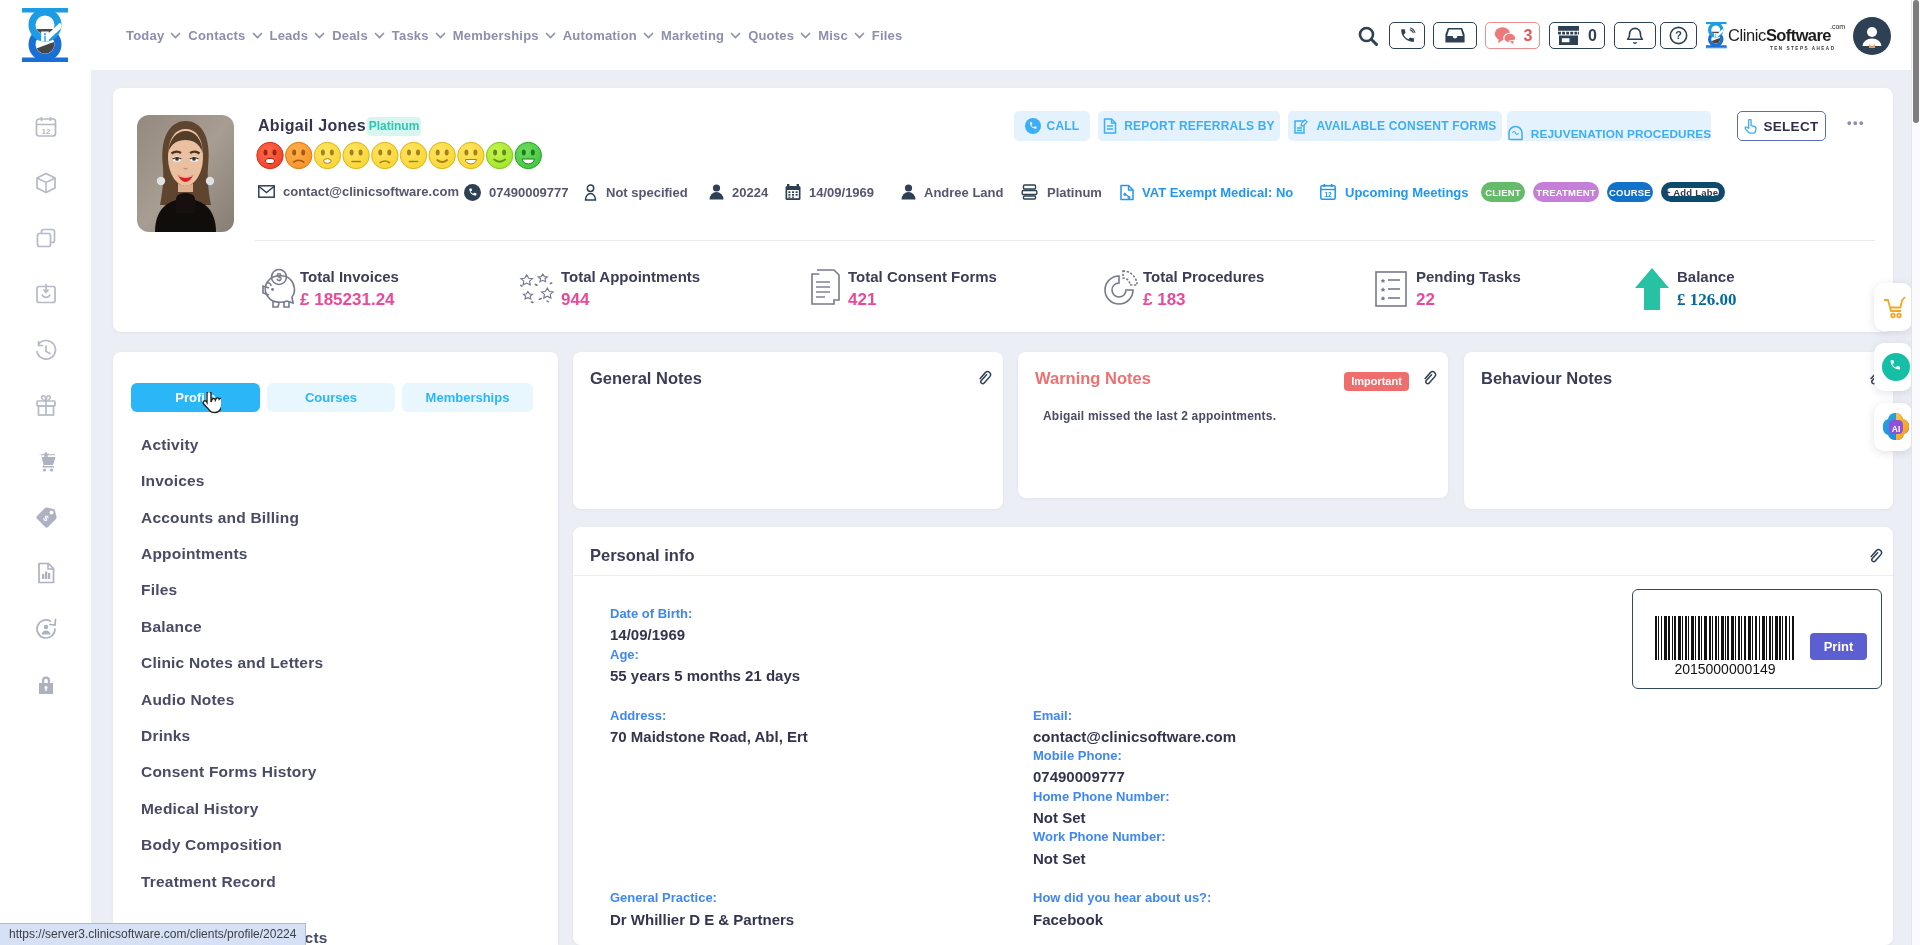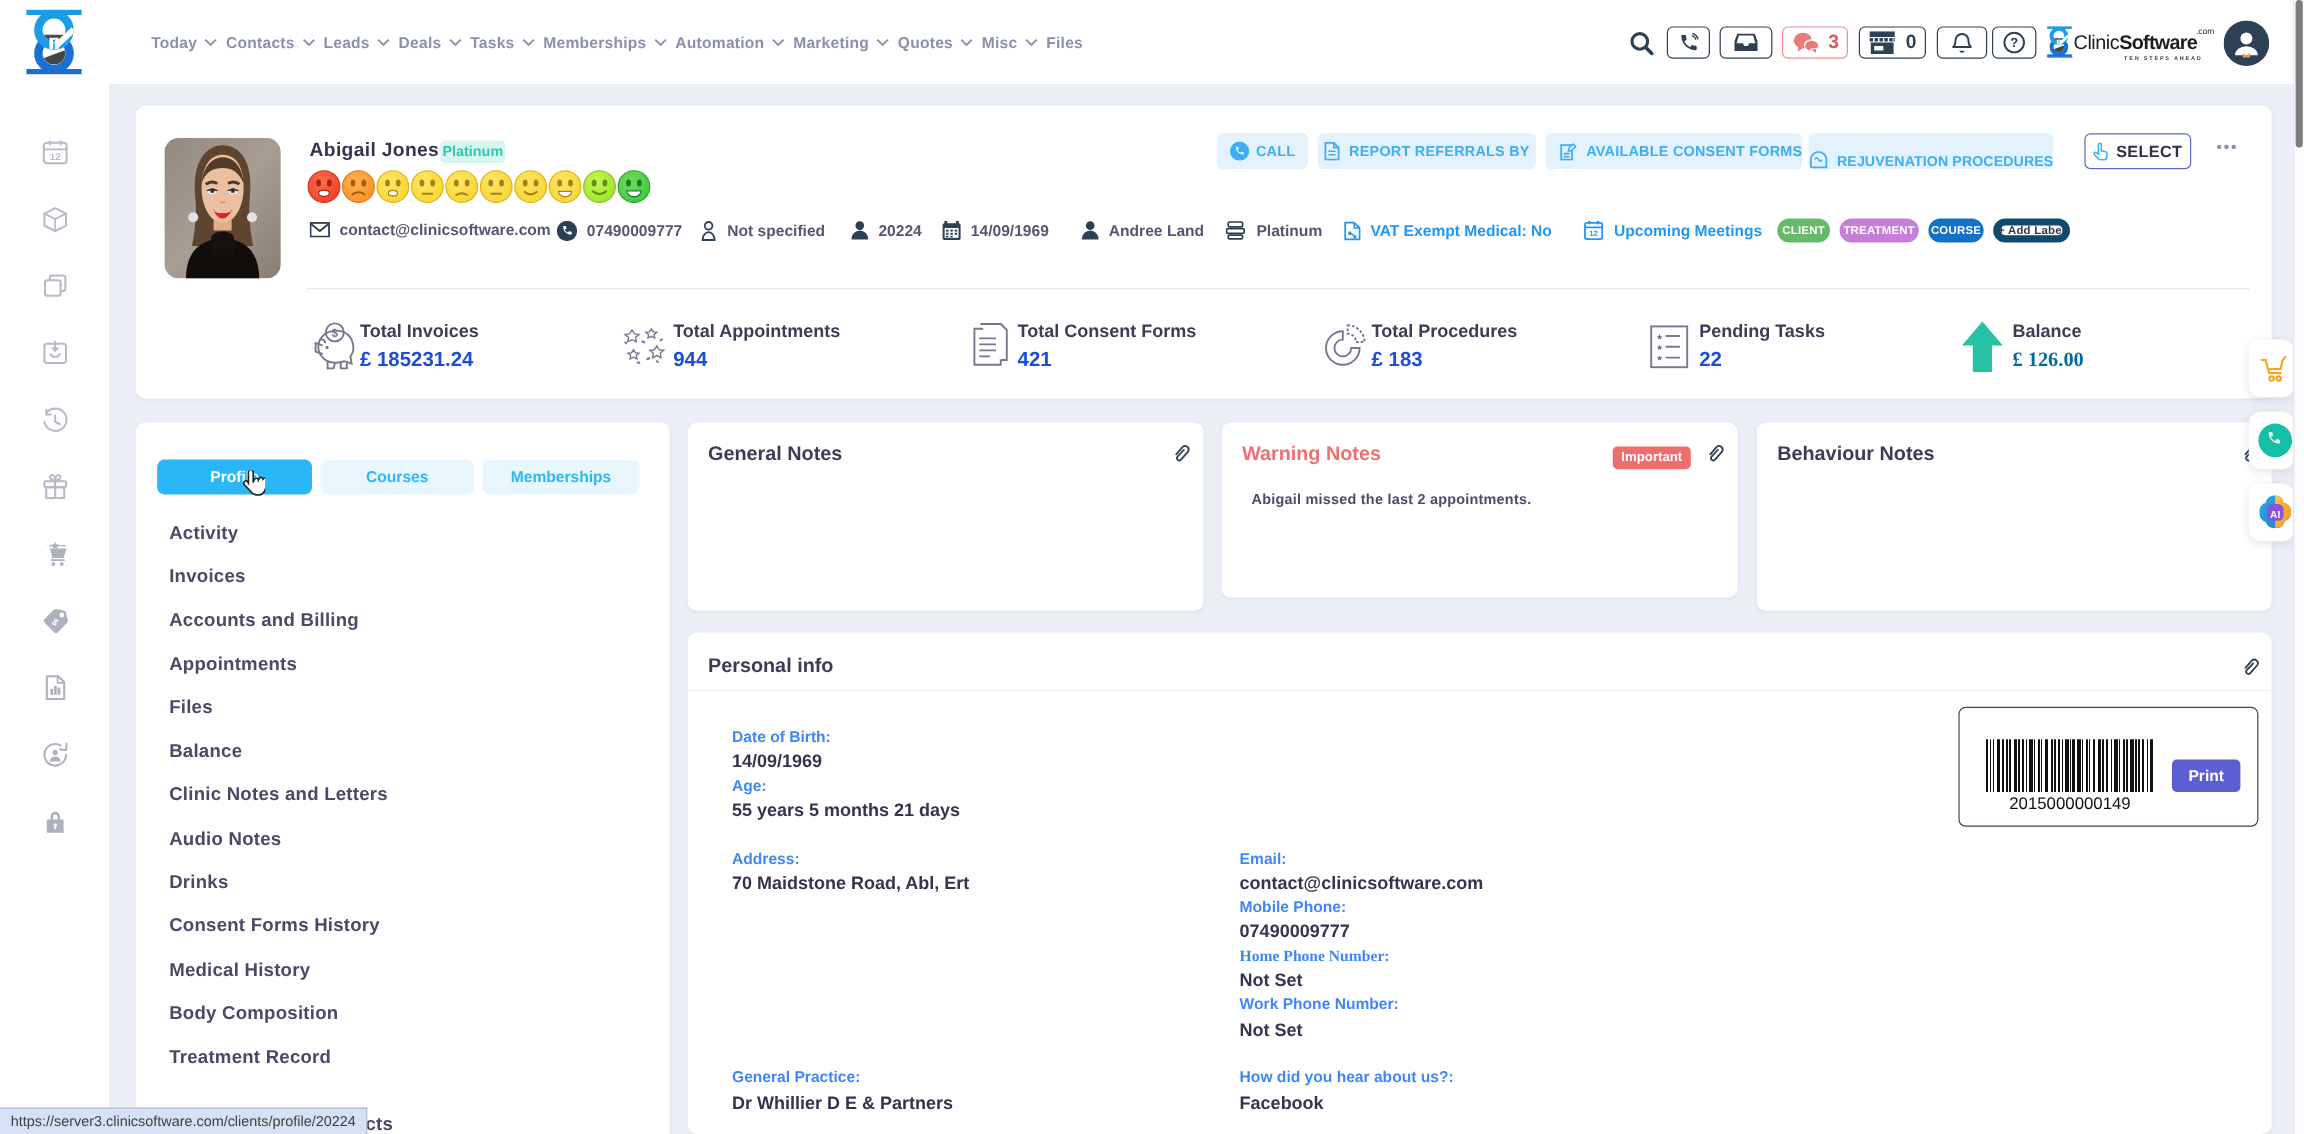--- a/index.html
+++ b/index.html
@@ -18,21 +18,21 @@
 #sidebar { position:absolute; left:0; top:70px; width:91px; height:875px; background:#fff; z-index:4; }
 .sic { position:absolute; left:34px; width:24px; height:24px; }
 
 
 #headercard { left:113px; top:88px; width:1780px; height:244px; }
 .hbtn svg { flex:0 0 auto; }
 .hbtn { position:absolute; top:23px; height:30px; background:#e3f2fd; border-radius:5px; color:#3daef5; font-weight:bold; font-size:12px; display:flex; align-items:center; justify-content:center; letter-spacing:0.2px; white-space:nowrap; overflow:hidden; }
 .cinfo { position:absolute; top:96px; font-size:13px; white-space:nowrap; color:#55566f; font-weight:bold; display:flex; align-items:center; }
 .pill { position:absolute; top:94px; height:20px; border-radius:10px; color:#fff; font-size:9.5px; white-space:nowrap; font-weight:bold; display:flex; align-items:center; justify-content:center; letter-spacing:0.2px; }
 .statlab { font-size:15px; color:#3c3d56; font-weight:bold; }
-.statval { font-size:17px; color:#1d4ed8; font-weight:bold; margin-top:5px; }
+.statval { font-size:17px; color:#ec4899; font-weight:bold; margin-top:5px; }
 
 
 #menucard { left:113px; top:352px; width:445px; height:600px; }
 .tab { position:absolute; top:31px; height:29px; border-radius:6px; font-size:13px; font-weight:bold; display:flex; align-items:center; justify-content:center; }
 .mitem { position:absolute; left:28px; font-size:15.5px; color:#494a66; font-weight:bold; letter-spacing:0.2px; }
 .ntext { position:absolute; font-size:12px; color:#4a4b67; line-height:19px; font-weight:bold; letter-spacing:0.2px; }
 
 
 #picard { left:573px; top:527px; width:1320px; height:418px; }
 .plab { position:absolute; font-size:13px; color:#3f87f5; font-weight:bold; }
@@ -393,21 +393,21 @@
   </div>
   <div class="hbtn" style="left:985px; width:182px;">
     <svg width="14" height="16" viewBox="0 0 14 16" style="margin-right:7px;">
         <path d="M1.5 1 h7 L12.5 5 V15 H1.5 Z" stroke="#3daef5" stroke-width="1.5" fill="none" stroke-linejoin="round"></path>
         <path d="M8.5 1 V5 H12.5" stroke="#3daef5" stroke-width="1.3" fill="none"></path>
         <line x1="4" y1="8" x2="10" y2="8" stroke="#3daef5" stroke-width="1.3"></line>
         <line x1="4" y1="11" x2="10" y2="11" stroke="#3daef5" stroke-width="1.3"></line>
       </svg>
     REPORT REFERRALS BY
   </div>
-  <div class="hbtn" style="left:1175px; width:214px;justify-content:flex-end;">
+  <div class="hbtn" style="left:1175px; width:214px;">
     <svg width="16" height="16" viewBox="0 0 16 16" style="margin-right:7px;">
         <path d="M2 3 H11 V15 H2 Z" stroke="#3daef5" stroke-width="1.5" fill="none"></path>
         <path d="M10.5 7.5 L14 4 L12 2 L8.5 5.5 L8 8 Z" stroke="#3daef5" stroke-width="1.3" fill="#fff"></path>
         <line x1="4" y1="10" x2="9" y2="10" stroke="#3daef5" stroke-width="1.3"></line>
         <line x1="4" y1="12.5" x2="9" y2="12.5" stroke="#3daef5" stroke-width="1.3"></line>
       </svg>
     AVAILABLE CONSENT FORMS
   </div>
   <div class="hbtn" style="left:1394px; width:204px; font-size:11.8px; letter-spacing:0.1px;align-items:flex-end;">
     <svg width="17" height="16" viewBox="0 0 17 16" style="margin-right:7px;">
@@ -663,21 +663,21 @@
   <div class="pval" style="left:37px; top:140px;">55 years 5 months 21 days</div>
   <div class="plab" style="left:37px; top:181px;">Address:</div>
   <div class="pval" style="left:37px; top:201px;">70 Maidstone Road, Abl, Ert</div>
   <div class="plab" style="left:37px; top:363px;">General Practice:</div>
   <div class="pval" style="left:37px; top:384px;">Dr Whillier D E &amp; Partners</div>
 
   <div class="plab" style="left:460px; top:181px;">Email:</div>
   <div class="pval" style="left:460px; top:201px;">contact@clinicsoftware.com</div>
   <div class="plab" style="left:460px; top:221px;">Mobile Phone:</div>
   <div class="pval" style="left:460px; top:241px;">07490009777</div>
-  <div class="plab" style="left:460px; top:262px;font-family:Liberation Serif, serif;">Home Phone Number:</div>
+  <div class="plab" style="left:460px; top:262px;">Home Phone Number:</div>
   <div class="pval" style="left:460px; top:282px;">Not Set</div>
   <div class="plab" style="left:460px; top:302px;">Work Phone Number:</div>
   <div class="pval" style="left:460px; top:323px;">Not Set</div>
   <div class="plab" style="left:460px; top:363px;">How did you hear about us?:</div>
   <div class="pval" style="left:460px; top:384px;">Facebook</div>
 
   <div class="abs" style="left:1059px; top:62px; width:250px; height:100px; border:1px solid #34495e; border-radius:6px; background:#fff;"></div>
   <svg class="abs" style="left:1082px; top:89px;" width="140" height="44" viewBox="0 0 140 44" shape-rendering="crispEdges">
     <g fill="#111">
       <rect x="0" y="0" width="2" height="44"></rect>

